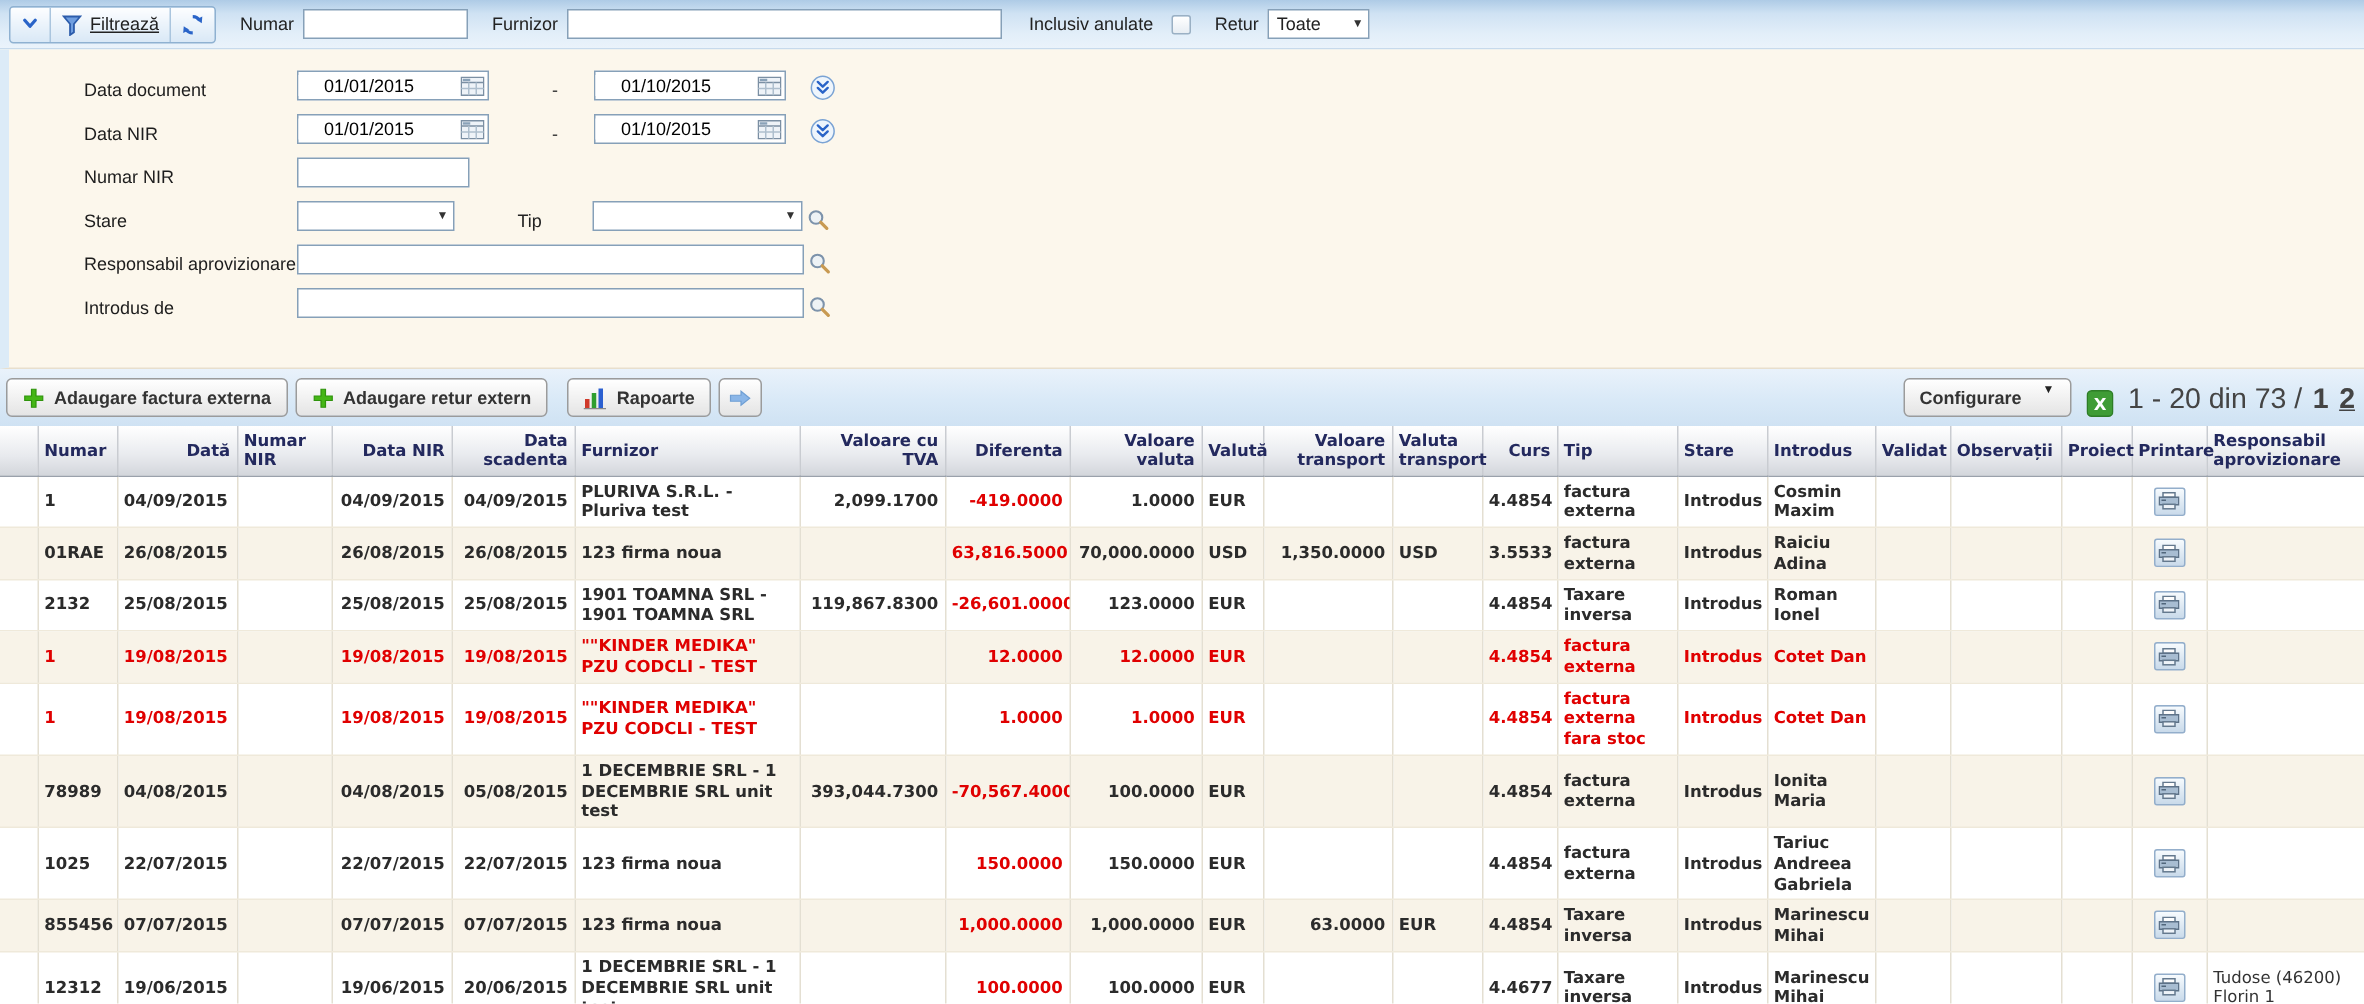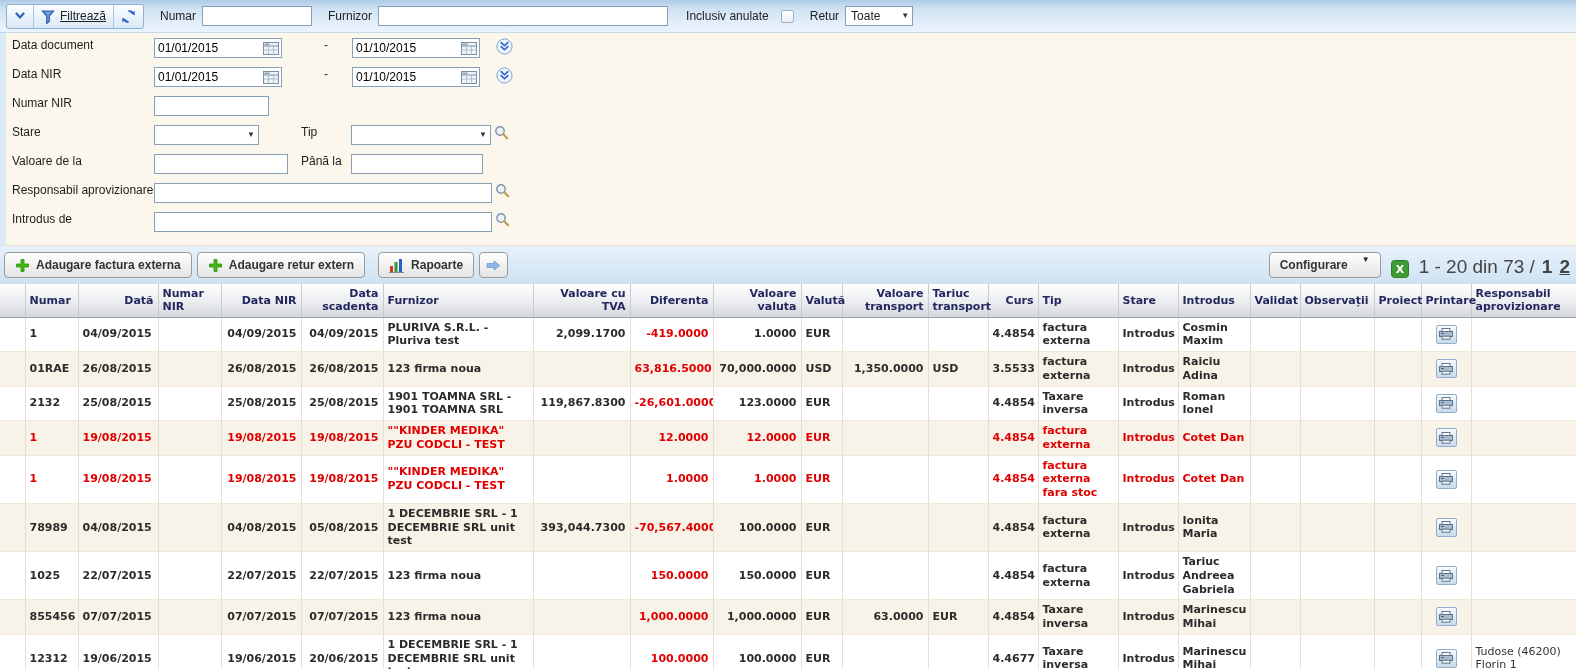--- a/index.html
+++ b/index.html
@@ -33,24 +33,24 @@
   .caret{ font-size:8px; color:#333; line-height:1; }
   .checkbox{
     width:13px; height:13px; margin-left:6px; border:1px solid #9ab0c4; border-radius:2px;
     background:linear-gradient(#ffffff,#e7edf3); display:inline-block; cursor:pointer;
   }
   
   .filter-panel{
     height:213px; background:#fcf7ec; border-left:6px solid #dcebf7;
     padding-top:5px; border-bottom:1px solid #e8dfcd;
   }
-  .fp-row{ display:flex; align-items:flex-start; height:29px; }
+  .fp-row{ display:flex; align-items:flex-end; height:29px;margin-left:44px; }
   .fp-label{ width:148px; padding-left:6px; color:#1d1d1d; }
   .datefield{ display:flex; align-items:center; width:128px; height:20px; border:1px solid #86a0b8; background:#fff; }
-  .datefield input{ border:none; outline:none; flex:1; min-width:0; padding:0 3px; font:12px "Liberation Sans",sans-serif; }
+  .datefield input{ border:none; outline:none; flex:1; min-width:0; padding:0 17px; font:12px "Liberation Sans",sans-serif; }
   .cal-btn{ width:21px; display:flex; justify-content:center; align-items:center; cursor:pointer; }
   .dash{ margin:0 24px 0 42px; color:#333; }
   .chev-circle{ margin-left:16px; display:flex; cursor:pointer; }
   .fp-label2{ width:50px; margin-left:42px; }
   .mag{ margin-left:3px; display:flex; cursor:pointer; }
   
   .toolbar{
     height:38px; display:flex; align-items:center; padding:0 4px;
     background:linear-gradient(#e9f2fb 0%, #d9e9f7 55%, #cfe2f3 100%);
   }
@@ -224,26 +224,20 @@
       <span class="caret">▼</span>
     </div>
     <span class="mag">
         <svg width="15" height="15" viewBox="0 0 15 15">
           <circle cx="6" cy="6" r="4.2" fill="#ddeefd" fill-opacity="0.5" stroke="#7d93ab" stroke-width="1.4"></circle>
           <line x1="9.2" y1="9.2" x2="13.2" y2="13.2" stroke="#c89a52" stroke-width="2.2" stroke-linecap="round"></line>
         </svg>
       </span>
   </div>
 
-  <div class="fp-row">
-    <span class="fp-label">Valoare de la</span>
-    <input class="txt" style="width: 134px;" value="">
-    <span class="fp-label2" style="margin-left:13px">Până la</span>
-    <input class="txt" style="width: 132px;" value="">
-  </div>
 
   <div class="fp-row">
     <span class="fp-label">Responsabil aprovizionare</span>
     <input class="txt" style="width: 338px;" value="">
     <span class="mag">
         <svg width="15" height="15" viewBox="0 0 15 15">
           <circle cx="6" cy="6" r="4.2" fill="#ddeefd" fill-opacity="0.5" stroke="#7d93ab" stroke-width="1.4"></circle>
           <line x1="9.2" y1="9.2" x2="13.2" y2="13.2" stroke="#c89a52" stroke-width="2.2" stroke-linecap="round"></line>
         </svg>
       </span>
@@ -337,21 +331,21 @@
         <th class="h-r">Dată</th>
         <th>Numar NIR</th>
         <th class="h-r">Data NIR</th>
         <th class="h-r">Data scadenta</th>
         <th>Furnizor</th>
         <th class="h-r">Valoare cu TVA</th>
         <th class="h-r">Diferenta</th>
         <th class="h-r">Valoare valuta</th>
         <th>Valută</th>
         <th class="h-r">Valoare transport</th>
-        <th>Tariuc transport</th>
+        <th>Valuta transport</th>
         <th class="h-r">Curs</th>
         <th>Tip</th>
         <th>Stare</th>
         <th>Introdus</th>
         <th class="h-r">Validat</th>
         <th>Observații</th>
         <th>Proiect</th>
         <th>Printare</th>
         <th>Responsabil aprovizionare</th>
       </tr>

